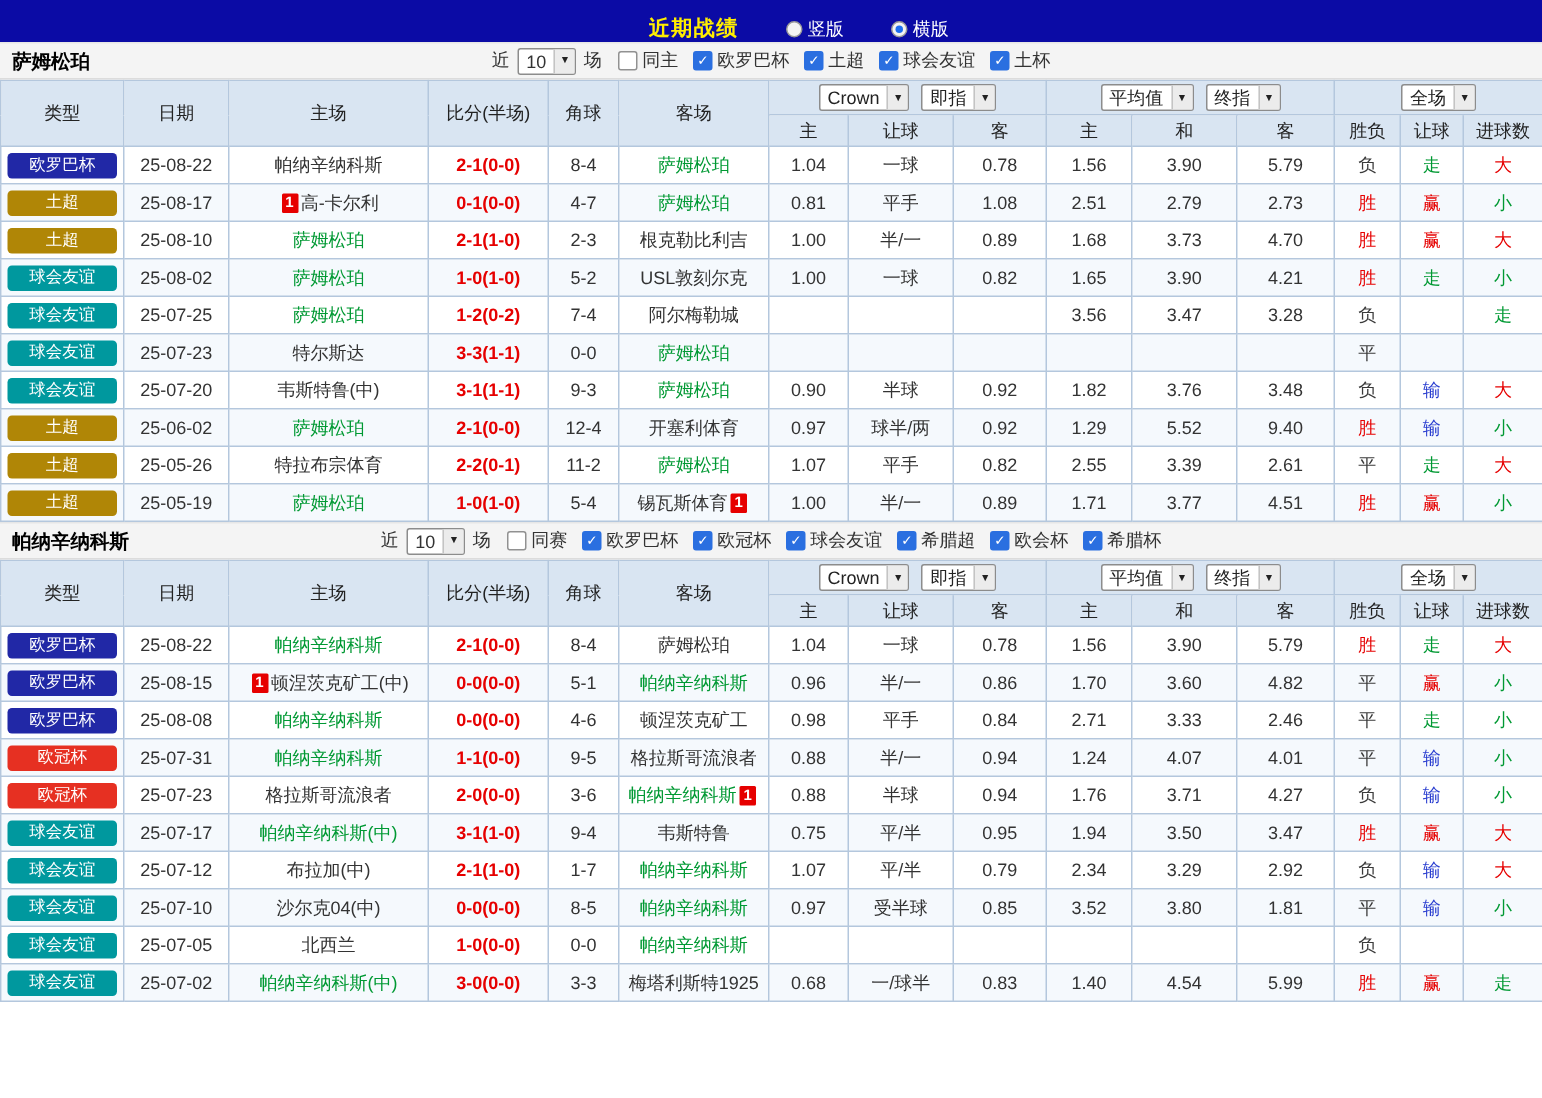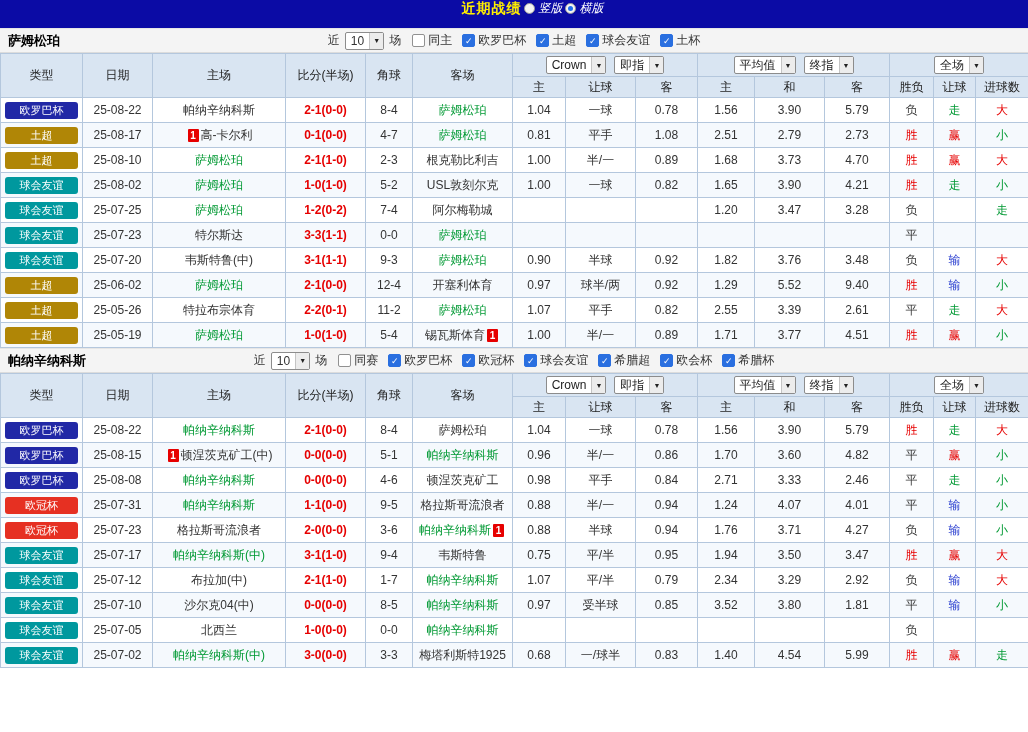--- a/index.html
+++ b/index.html
@@ -7,24 +7,24 @@
   body {
     width:1028px;
     background:#fff;
     font-family:"Liberation Sans","DejaVu Sans",sans-serif;
     font-size:12px;
     color:#333;
   }
   
   .topbar {
     height:28px; background:#0b0ba5;
-    display:flex; align-items:flex-start; justify-content:center; gap:2px;padding-left:37px;
+    display:flex; align-items:flex-end; justify-content:center; gap:31px;padding-left:37px;
   }
   .topbar .title { color:#ffee00; font-weight:bold; font-size:14px; letter-spacing:1px; }
-  .radio-item { color:#fff; display:inline-flex; align-items:center; gap:4px; cursor:pointer;font-style:italic; }
+  .radio-item { color:#fff; display:inline-flex; align-items:center; gap:4px; cursor:pointer; }
   .radio { width:11px; height:11px; border-radius:50%; background:#f4f4f4; border:1px solid #9a9a9a; position:relative; display:inline-block; }
   .radio.on::after { content:""; position:absolute; left:2px; top:2px; right:2px; bottom:2px; border-radius:50%; background:#1e6ef0; }
 
   
   .secbar {
     height:25px; background:#f4f4f4; border-bottom:1px solid #dcdcdc; border-top:1px solid #e6e6e6;
     position:relative; display:flex; align-items:center; justify-content:center;
   }
   .team-name { position:absolute; left:8px; font-weight:bold; font-size:13px; color:#000; }
   .filter { display:inline-flex; align-items:center; gap:5px; }
@@ -272,21 +272,21 @@
               <span class="badge" style="background: rgb(0, 152, 158);">球会友谊</span>
             </td>
             <td>25-07-25</td>
             <td><span class="team-green">萨姆松珀</span></td>
             <td class="score">1-2(0-2)</td>
             <td>7-4</td>
             <td><span class="team">阿尔梅勒城</span></td>
             <td></td>
             <td></td>
             <td></td>
-            <td>1.20</td>
+            <td>3.56</td>
             <td>3.47</td>
             <td>3.28</td>
             <td class="resc" style="color: rgb(58, 58, 58);">负</td>
             <td class="resc"></td>
             <td class="resc" style="color: rgb(0, 153, 51);">走</td>
           </tr>
           <tr>
             <td>
               <span class="badge" style="background: rgb(0, 152, 158);">球会友谊</span>
             </td>

